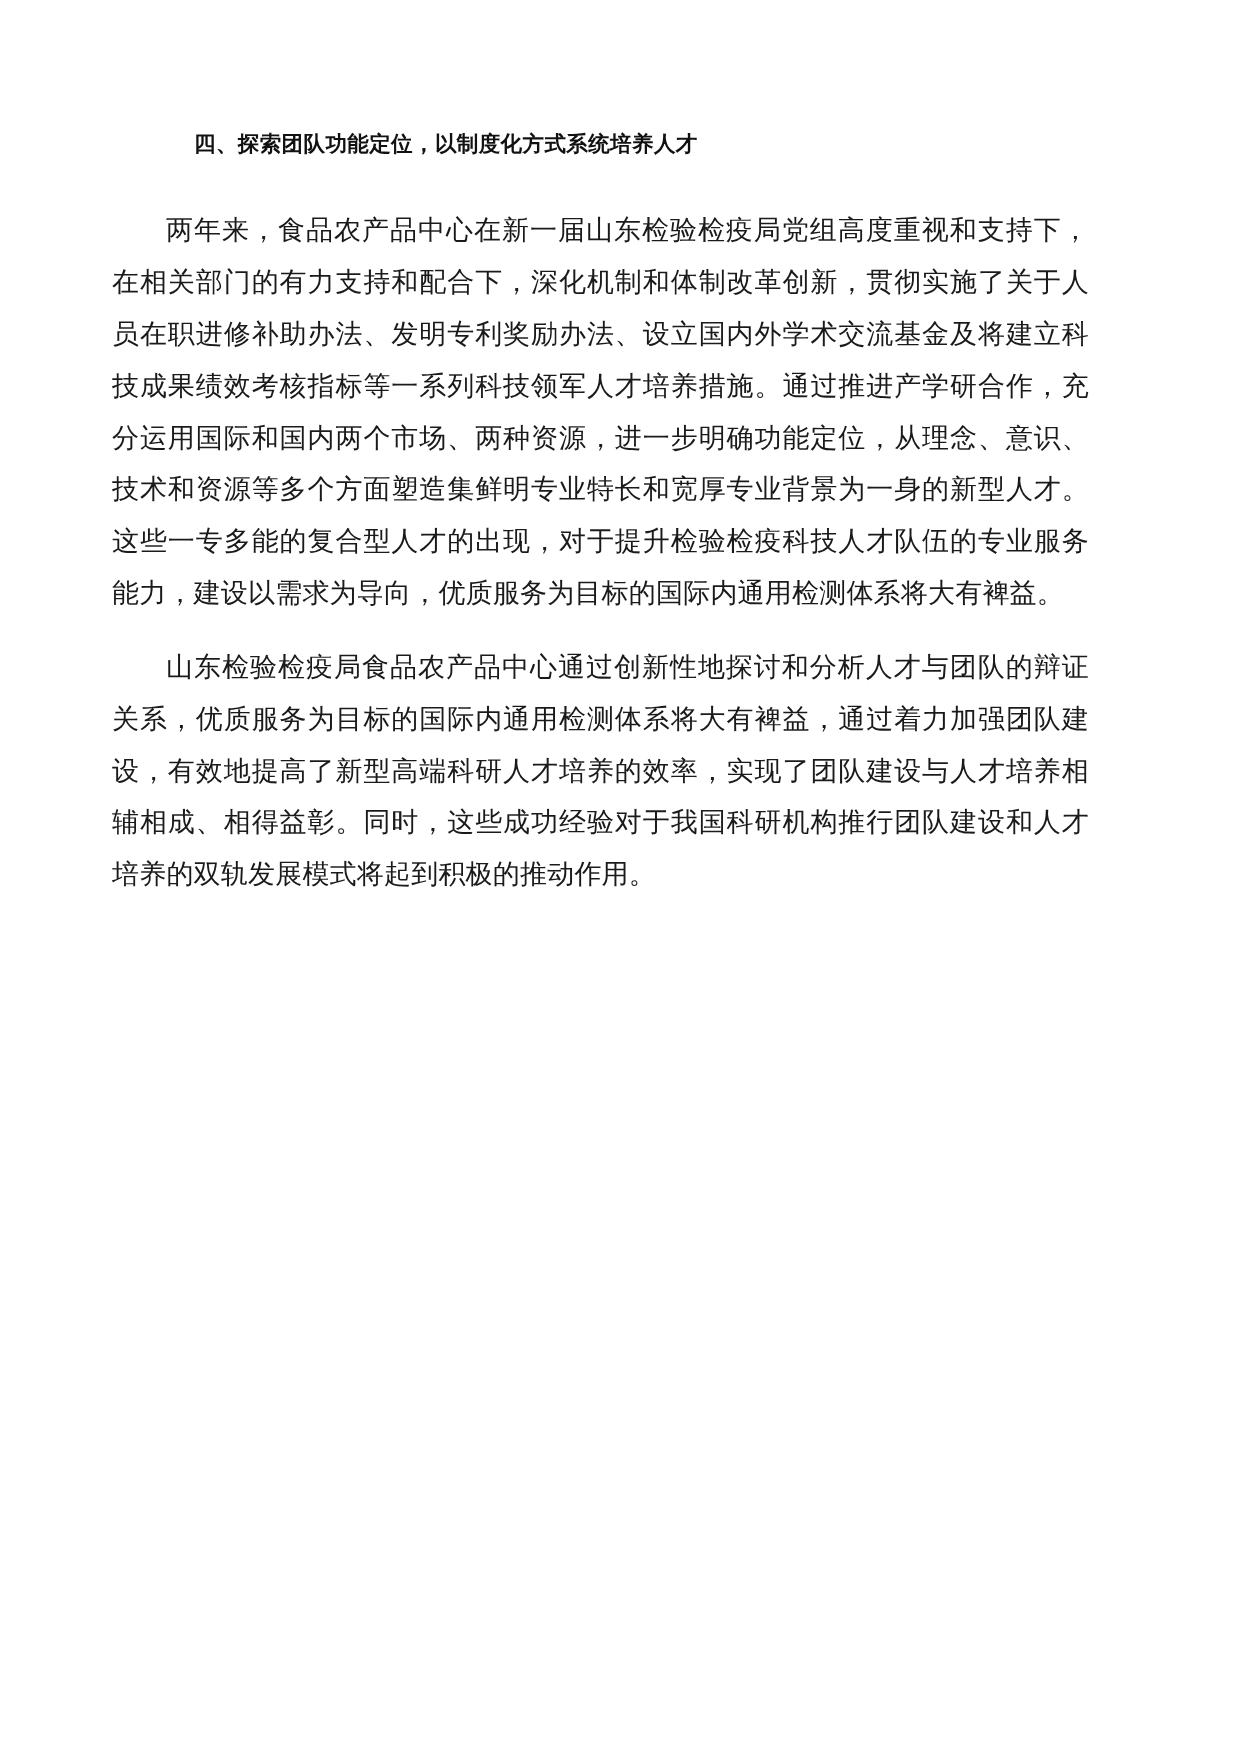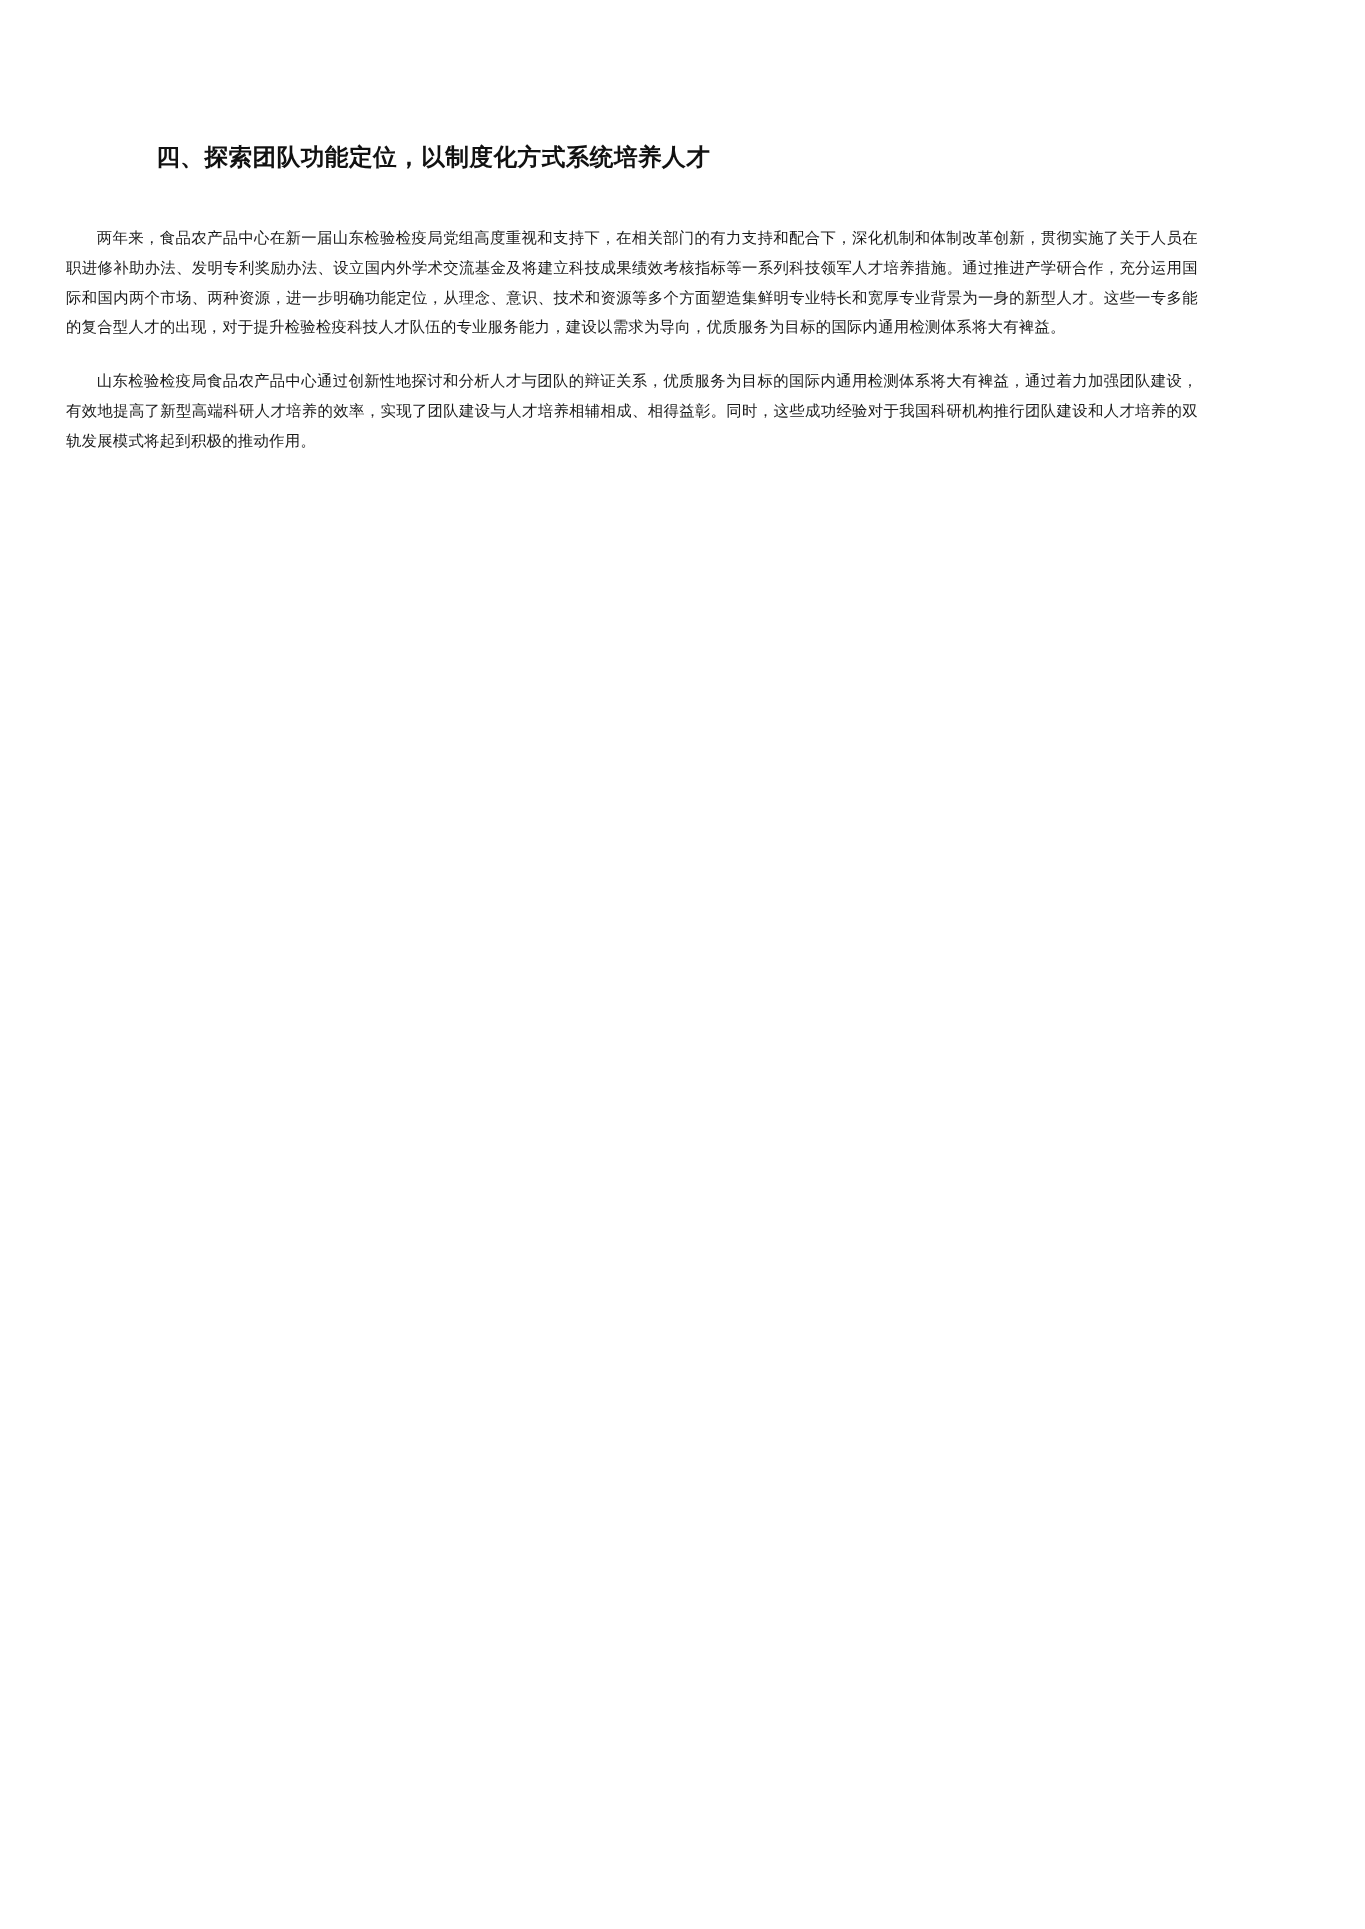--- a/index.html
+++ b/index.html
@@ -12,33 +12,33 @@
     height: 1754px;
     font-family: "DejaVu Serif", "Liberation Serif", serif;
     color: #000000;
     -webkit-font-smoothing: antialiased;
   }
   .page {
     position: relative;
     width: 1241px;
     height: 1754px;
     box-sizing: border-box;
-    padding: 128px 152px 0 60px;
+    padding: 128px 152px 0 112px;
     background: #ffffff;
   }
   .doc-heading {
     font-size: 21.5px;
     font-weight: bold;
     line-height: 1.5;
     margin: 0 0 0 82px;
     letter-spacing: 0.4px;
     color: #111111;
   }
   .doc-para {
-    font-size: 14px;
+    font-size: 27px;
     line-height: 1.92;
     text-align: justify;
     text-justify: inter-ideograph;
     margin: 0;
     color: #1a1a1a;
     letter-spacing: 0.2px;
   }
   .doc-para.first-indent {
     text-indent: 2em;
   }

